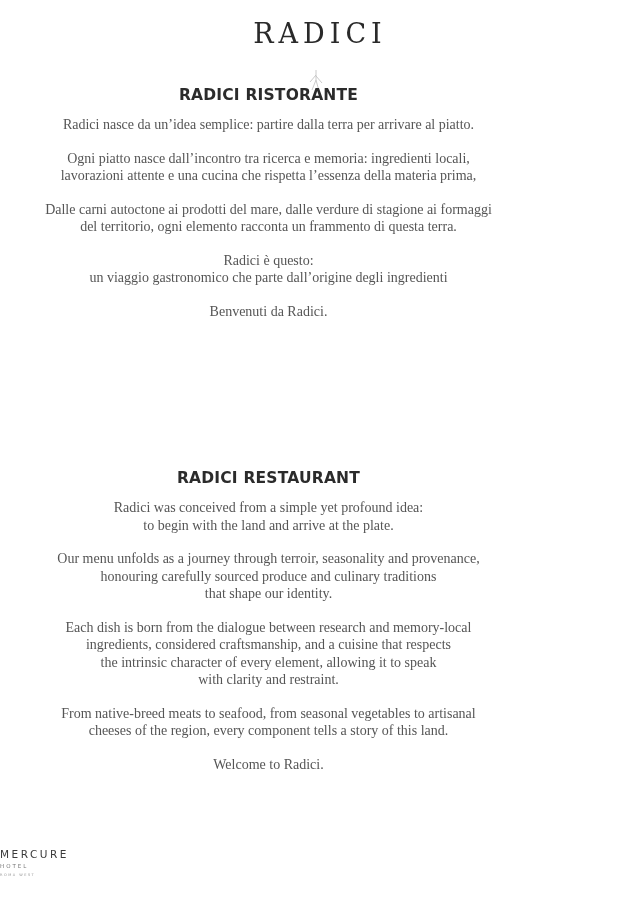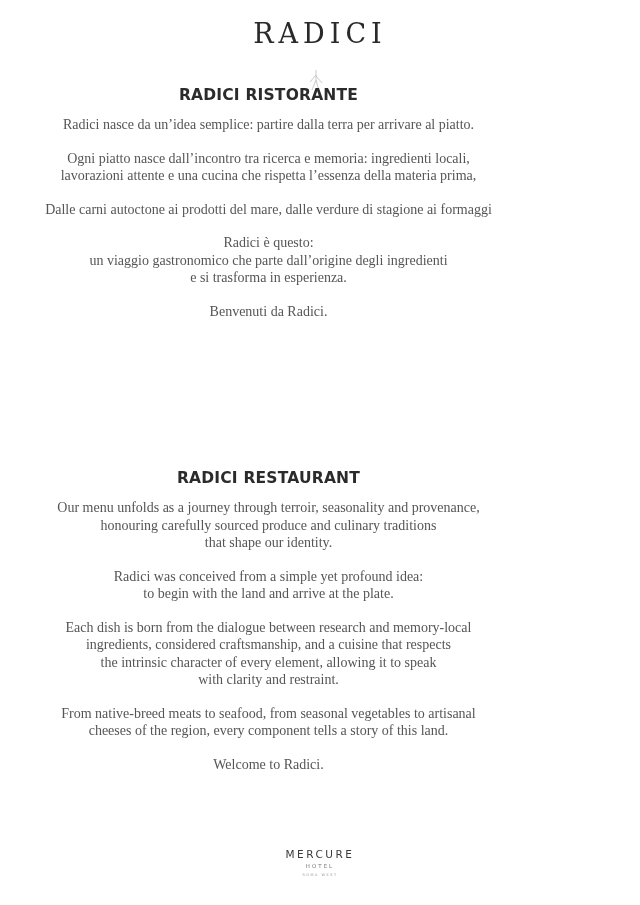--- a/index.html
+++ b/index.html
@@ -15,21 +15,21 @@
     .section { position: absolute; left: 0; width: 537px; text-align: center; }
     .section-title {
       font-family: "DejaVu Sans", sans-serif; font-size: 15.5px; font-weight: 600;
       color: #2b2b2b; letter-spacing: 0.2px; margin: 0 0 12px 0; line-height: 18px;
     }
     .para {
       font-family: "Liberation Serif", serif; font-size: 14px; line-height: 17.5px;
       color: #555555; margin: 0 0 16px 0;
     }
     .para .line { display: block; white-space: nowrap; }
-    .footer-logo { position: absolute; left: 0; width: 640px; top: 848px; text-align: center; }
+    .footer-logo { position: absolute; left: 0; width: 640px; top: 848px; }
     .brand { font-family: "DejaVu Sans", sans-serif; font-size: 10.5px; letter-spacing: 2.5px; color: #3a3a3a; }
     .brand-sub { font-family: "DejaVu Sans", sans-serif; font-size: 5.5px; letter-spacing: 2px; color: #777; margin-top: 3px; }
     .brand-sub2 { font-family: "DejaVu Sans", sans-serif; font-size: 3.5px; letter-spacing: 1.5px; color: #999; margin-top: 4px; }
   </style>
 </head>
 <body>
 
 <div class="page">
   <div class="logo">
     <span class="logo-text">RADICI</span>
@@ -43,43 +43,43 @@
     <div class="paras">
         <p class="para">
           <span class="line">Radici nasce da un’idea semplice: partire dalla terra per arrivare al piatto.</span>
         </p>
         <p class="para">
           <span class="line">Ogni piatto nasce dall’incontro tra ricerca e memoria: ingredienti locali,</span>
           <span class="line">lavorazioni attente e una cucina che rispetta l’essenza della materia prima,</span>
         </p>
         <p class="para">
           <span class="line">Dalle carni autoctone ai prodotti del mare, dalle verdure di stagione ai formaggi</span>
+          <span class="line">del territorio, ogni elemento racconta un frammento di questa terra.</span>
         </p>
         <p class="para">
           <span class="line">Radici è questo:</span>
           <span class="line">un viaggio gastronomico che parte dall’origine degli ingredienti</span>
-          <span class="line">e si trasforma in esperienza.</span>
         </p>
         <p class="para">
           <span class="line">Benvenuti da Radici.</span>
         </p>
       </div>
   </div>
 
   <div class="section" id="sec-en" style="top:469px;">
     <h2 class="section-title">RADICI RESTAURANT</h2>
     <div class="paras">
         <p class="para">
+          <span class="line">Radici was conceived from a simple yet profound idea:</span>
+          <span class="line">to begin with the land and arrive at the plate.</span>
+        </p>
+        <p class="para">
           <span class="line">Our menu unfolds as a journey through terroir, seasonality and provenance,</span>
           <span class="line">honouring carefully sourced produce and culinary traditions</span>
           <span class="line">that shape our identity.</span>
-        </p>
-        <p class="para">
-          <span class="line">Radici was conceived from a simple yet profound idea:</span>
-          <span class="line">to begin with the land and arrive at the plate.</span>
         </p>
         <p class="para">
           <span class="line">Each dish is born from the dialogue between research and memory-local</span>
           <span class="line">ingredients, considered craftsmanship, and a cuisine that respects</span>
           <span class="line">the intrinsic character of every element, allowing it to speak</span>
           <span class="line">with clarity and restraint.</span>
         </p>
         <p class="para">
           <span class="line">From native-breed meats to seafood, from seasonal vegetables to artisanal</span>
           <span class="line">cheeses of the region, every component tells a story of this land.</span>

